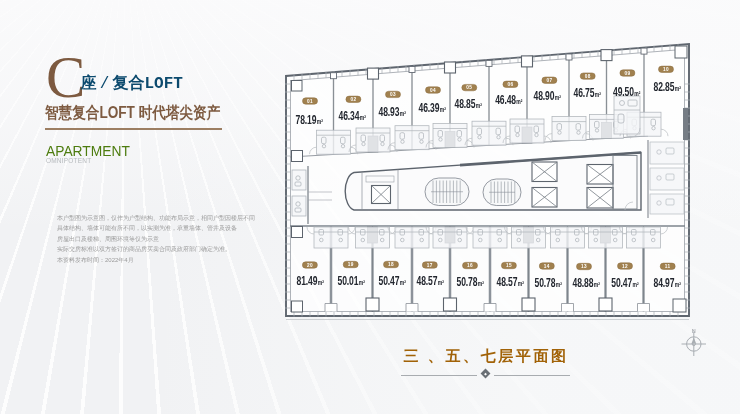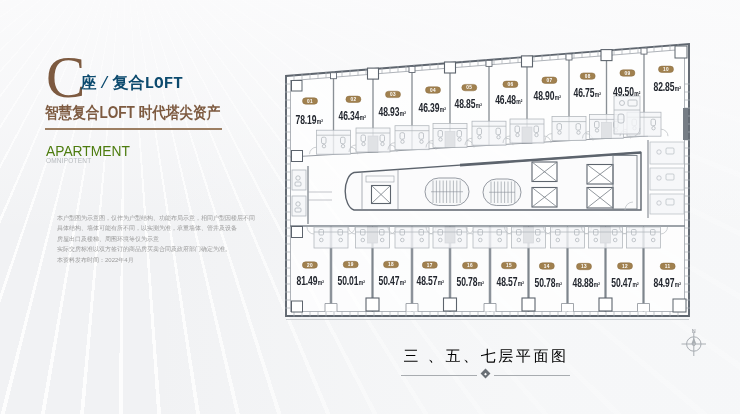--- a/index.html
+++ b/index.html
@@ -22,22 +22,22 @@
     color:#7d5a40;letter-spacing:0;transform:scaleX(0.85);transform-origin:0 0;white-space:nowrap;}
   .hr1{position:absolute;left:45px;top:128px;width:177px;height:1.6px;
     background:#9c7e62;}
   .apt{position:absolute;left:46px;top:143.5px;font-size:13.8px;color:#4d7c0f;
     letter-spacing:0;}
   .omn{position:absolute;left:46px;top:156.5px;font-size:6.5px;color:#b6babd;
     letter-spacing:0.2px;}
   .disc{position:absolute;left:57px;top:213px;font-size:6px;color:#9b9b9b;
     line-height:10.4px;letter-spacing:0;white-space:nowrap;}
   .cap{position:absolute;left:0;top:347px;width:100%;}
-  .cap .txt{position:absolute;left:403.5px;top:0;font-size:15px;font-weight:normal;
-    color:#000000;letter-spacing:2.6px;white-space:nowrap;}
+  .cap .txt{position:absolute;left:403.5px;top:0;font-size:15px;font-weight:bold;
+    color:#a16207;letter-spacing:2.6px;white-space:nowrap;}
   .capline{position:absolute;left:401px;top:375px;width:169px;height:0;}
   .capline .l{position:absolute;top:0;height:1px;background:#a8acb0;width:76px;}
   .capline .dia{position:absolute;left:81px;top:-5px;width:7px;height:7px;
     background:#6a7076;transform:rotate(45deg);}
   .capline .dia:after{content:"";position:absolute;left:2.5px;top:2.5px;width:2px;height:2px;background:#fff;}
   svg.plan{position:absolute;left:0;top:0;}
 </style></head>
 <body>
 <div class="rays"></div>
 <div class="rays2"></div>

